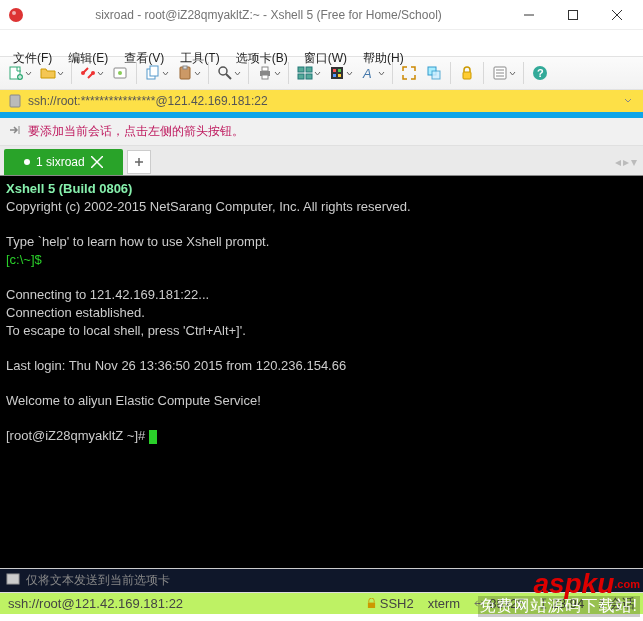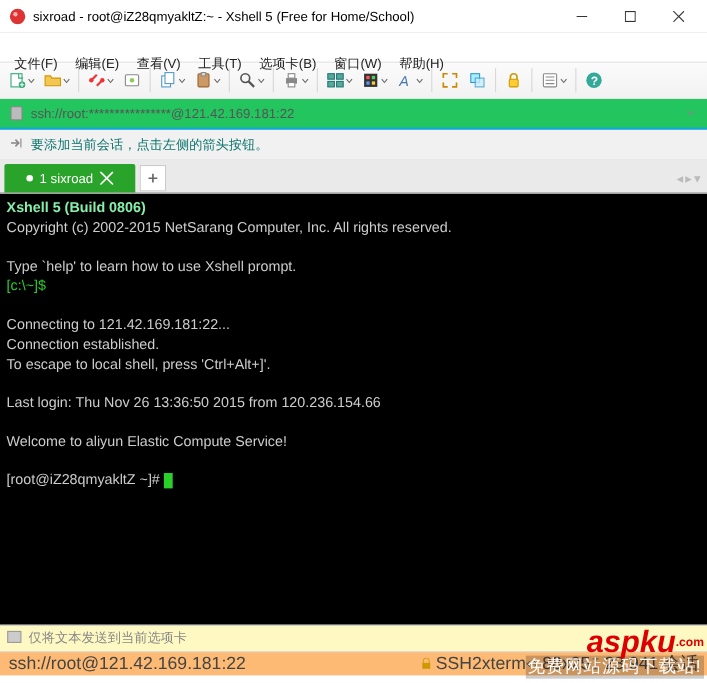--- a/index.html
+++ b/index.html
@@ -1,46 +1,46 @@
 <!DOCTYPE html>
 <html><head>
 <meta charset="utf-8">
 <style>
 * { margin:0; padding:0; box-sizing:border-box; font-family:"Microsoft YaHei","Segoe UI",Tahoma,sans-serif; }
 body { width:643px; height:621px; background:#fff; overflow:hidden; font-size:12px; color:#333; position:relative; }
 .titlebar { height:30px; background:#fff; display:flex; align-items:center; padding:0 4px; border-bottom:1px solid #eee; }
 .titlebar .app-icon { width:16px; height:16px; margin:0 6px 0 4px; }
-.titlebar .title { flex:1; font-size:12px; color:#000000; }
+.titlebar .title { flex:1; font-size:12px; color:#737373;text-align:center; }
 .titlebar .winbtn { width:44px; height:28px; display:flex; align-items:center; justify-content:center; }
 .titlebar .winbtn svg { width:10px; height:10px; }
 .menubar { height:26px; display:flex; align-items:center; padding:0 6px; gap:2px; }
 .menubar .mitem { padding:3px 7px; font-size:12px; color:#222; border-radius:2px;margin-top:30px; }
 .toolbar { height:34px; border-top:1px solid #e2e2e2; border-bottom:1px solid #e2e2e2; background:linear-gradient(#fbfbfb,#f2f2f2); display:flex; align-items:center; padding:0 4px; gap:1px; }
 .tbtn { height:28px; min-width:24px; padding:0 3px; display:flex; align-items:center; justify-content:center; border:1px solid transparent; border-radius:3px; position:relative; }
 .tbtn.drop { padding-right:2px; }
 .tbtn .caret { margin-left:1px; }
 .tsep { width:1px; height:22px; background:#d8d8d8; margin:0 3px; }
 .tbtn svg { width:16px; height:16px; }
 .caret svg { width:7px; height:7px; }
-.addrbar { height:28px; display:flex; align-items:center; gap:6px; padding:0 8px; background:#22c55e; border-bottom:2px solid #0ea5e9; }
+.addrbar { height:28px; display:flex; align-items:center; gap:6px; padding:0 8px; background:#fde047; border-bottom:6px solid #0ea5e9; }
 .addrbar .icon { width:14px; height:14px; display:flex; align-items:center; justify-content:center; }
 .addrbar .addr { flex:1; font-size:12px; color:#555; }
-.hintbar { height:28px; display:flex; align-items:center; gap:6px; padding:0 8px; background:#f1f1f1; border-bottom:1px solid #e0e0e0; color:#0f766e; }
+.hintbar { height:28px; display:flex; align-items:center; gap:6px; padding:0 8px; background:#f1f1f1; border-bottom:1px solid #e0e0e0; color:#be185d; }
 .tabbar { height:30px; background:#eaeaea; display:flex; align-items:flex-end; padding:0 4px; border-bottom:1px solid #888; position:relative; }
 .tab { height:26px; background:#29a329; color:#fff; display:flex; align-items:center; padding:0 20px; gap:6px; font-size:12px; border-radius:2px 2px 0 0; }
 .tab .dot { width:6px; height:6px; background:#fff; border-radius:50%; }
 .tab .close { width:12px; height:12px; display:flex; align-items:center; justify-content:center; }
 .tab-add { width:24px; height:24px; background:#fff; border:1px solid #ccc; display:flex; align-items:center; justify-content:center; margin-left:4px; margin-bottom:1px; }
 .tabbar .navarrows { position:absolute; right:6px; bottom:6px; display:flex; gap:2px; color:#bbb; }
 .term { background:#000; color:#ccc; font-family:"Consolas","Courier New",monospace; font-size:13px; line-height:17px; padding:4px 6px; white-space:pre; height:392px; overflow:hidden; }
 .term .b { font-weight:bold; color:#86efac; }
 .term .g { color:#2ad02a; }
 .term .cursor { display:inline-block; width:8px; height:14px; background:#2ad02a; vertical-align:middle; }
-.sendbar { height:24px; background:#fef9c3; display:flex; align-items:center; gap:6px; padding:0 6px; color:#888; border-top:1px solid #ccc; }
-.status { height:22px; background:#fdba74; display:flex; align-items:center; padding:0 8px; gap:0; font-size:16px; color:#444; border-top:1px solid #ddd; }
+.sendbar { height:24px; background:#0f172a; display:flex; align-items:center; gap:6px; padding:0 6px; color:#888; border-top:1px solid #ccc; }
+.status { height:22px; background:#bef264; display:flex; align-items:center; padding:0 8px; gap:14px; font-size:13px; color:#444; border-top:1px solid #ddd; }
 .status .cell { display:flex; align-items:center; gap:4px; }
 .status .sp { flex:1; }
 .watermark { position:absolute; right:3px; bottom:4px; font-family:Arial,sans-serif; font-weight:900; font-style:italic; color:#d00; text-align:right; pointer-events:none; }
 .watermark .l1 { font-size:28px; line-height:24px; }
 .watermark .l1 .com { font-size:11px; vertical-align:top; font-style:normal; font-weight:bold; }
 .watermark .l2 { font-size:16px; color:#fff; background:rgba(0,0,0,0.2); padding:0 2px; letter-spacing:1px; font-style:normal; font-weight:normal; }
 </style>
 </head>
 <body>
 

